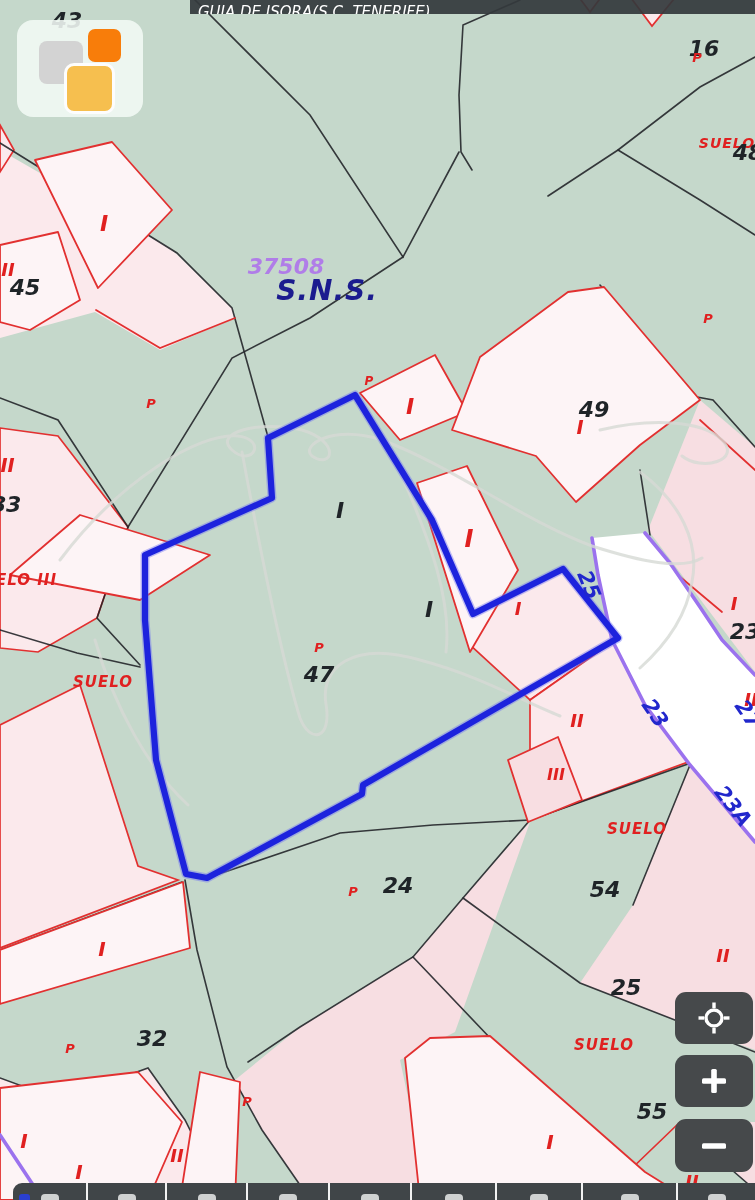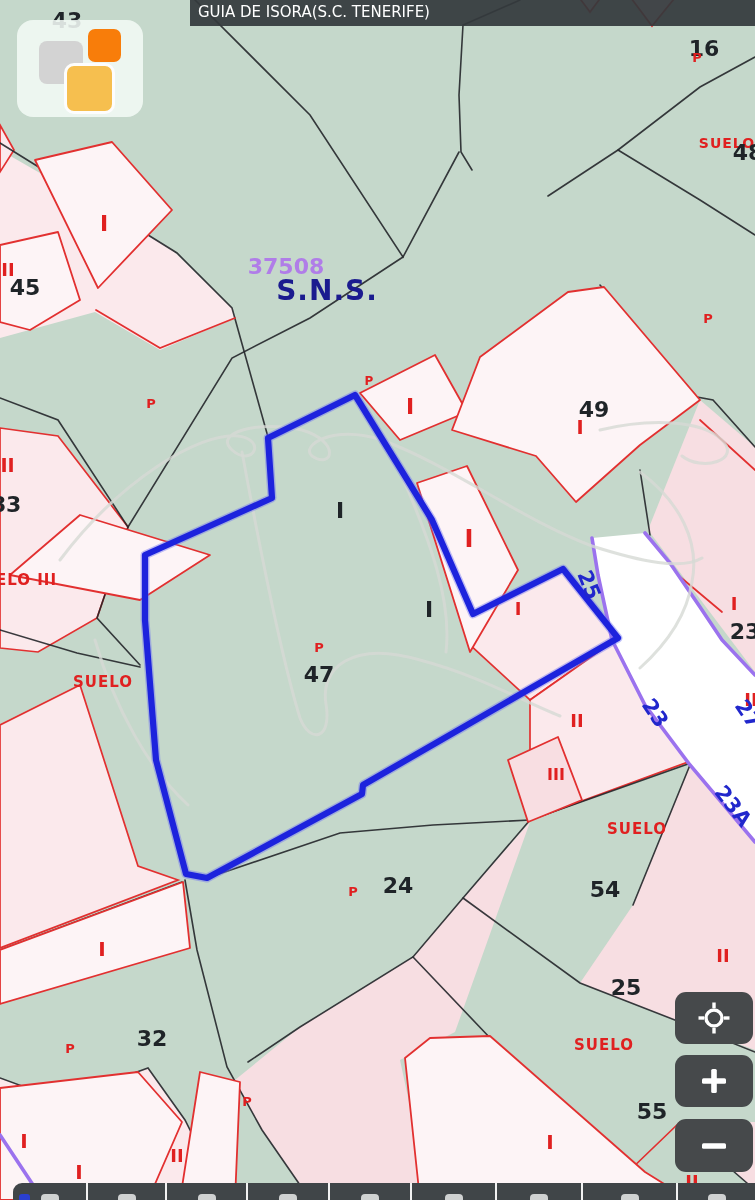--- a/index.html
+++ b/index.html
@@ -1,17 +1,17 @@
 <!DOCTYPE html>
 <html><head>
 <meta charset="utf-8">
 <style>
   html,body{margin:0;padding:0;background:#222;}
   #screen{position:relative;width:755px;height:1200px;overflow:hidden;
-    font-family:"DejaVu Sans","Liberation Sans",sans-serif;background:#c5d8cb;}
+    font-family:"DejaVu Sans","Liberation Sans",sans-serif;background:#c5d8cb;font-style:italic;}
   #mapsvg{position:absolute;left:0;top:0;}
   
   .pk{fill:#fbe9ec;stroke:none;}
   .pk2{fill:#f7dee2;stroke:none;}
   .pkr{fill:#fbe9ec;stroke:#e23030;stroke-width:1.7;}
   .bld{fill:#fdf4f6;stroke:#e23030;stroke-width:1.8;stroke-linejoin:round;}
   .bl{fill:none;stroke:#23262a;stroke-width:1.6;opacity:.9;stroke-linecap:round;}
   .rl{fill:none;stroke:#e23030;stroke-width:1.7;stroke-linecap:round;}
   .wm{fill:none;stroke:#d6d9d4;stroke-width:3;opacity:.8;stroke-linecap:round;}
   .road{fill:#ffffff;}
@@ -21,21 +21,21 @@
   
   text{font-family:"DejaVu Sans","Liberation Sans",sans-serif;}
   .lb{fill:#1f2428;font-size:22px;font-weight:bold;text-anchor:middle;}
   .lr{fill:#e02020;font-size:20px;font-weight:bold;text-anchor:middle;}
   .lrs{fill:#e02020;font-size:15px;font-weight:bold;text-anchor:middle;letter-spacing:1px;}
   .lp{fill:#e02020;font-size:13px;font-weight:bold;text-anchor:middle;}
   .lblu{fill:#2127cc;font-size:21px;font-weight:bold;text-anchor:middle;}
   .lvio{fill:#b07de8;font-size:22px;font-weight:bold;text-anchor:middle;}
   .lnav{fill:#1b1b8f;font-size:28px;font-weight:bold;text-anchor:middle;letter-spacing:1px;}
   
-  #titlebar{position:absolute;left:190px;top:0;width:565px;height:26px;
+  #titlebar{position:absolute;left:190px;top:0;width:565px;height:14px;
     background:rgba(52,57,60,.93);color:#fff;font-size:15px;line-height:24px;
     padding-left:8px;box-sizing:border-box;white-space:nowrap;overflow:hidden;}
   #logo{position:absolute;left:17px;top:20px;width:126px;height:97px;
     background:rgba(243,249,245,.88);border-radius:16px;}
   #logo .sq{position:absolute;border-radius:8px;}
   #logo .gray{left:22px;top:21px;width:44px;height:43px;background:#d3d3d3;}
   #logo .orange{left:71px;top:9px;width:33px;height:33px;background:#f87d0a;border-radius:7px;}
   #logo .amber{left:47px;top:43px;width:45px;height:45px;background:#f6bf4f;border:3px solid #fdfdfd;border-radius:10px;}
   .mapbtn{position:absolute;left:675px;width:78px;height:52px;background:#46494b;
     border-radius:11px;display:flex;align-items:center;justify-content:center;}

